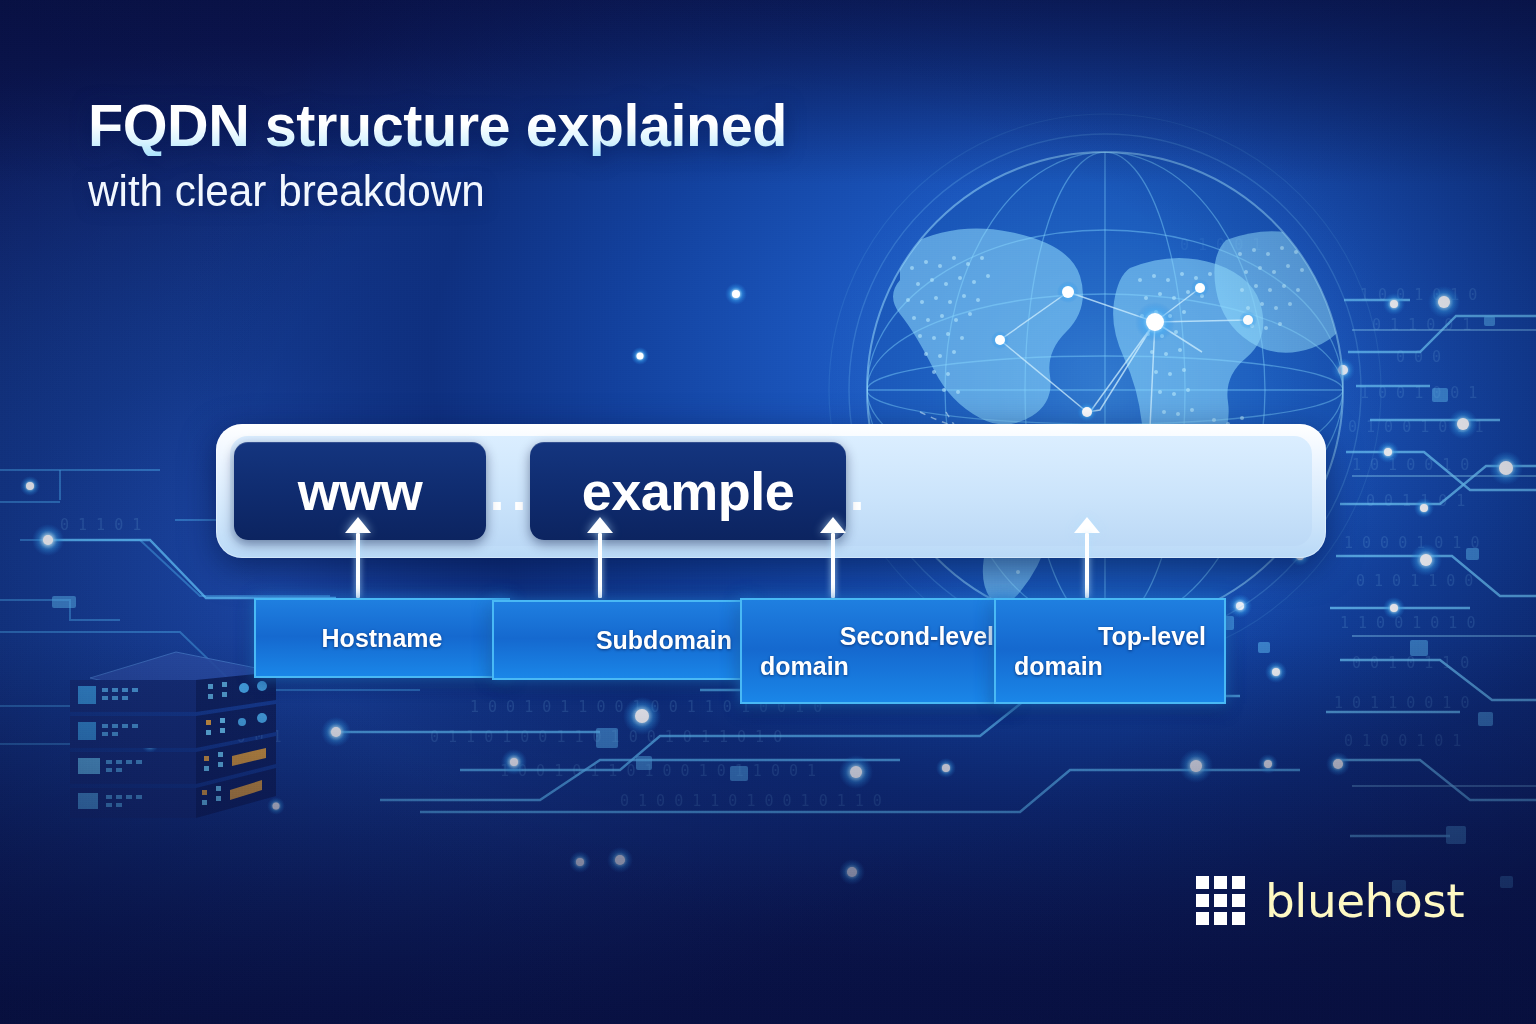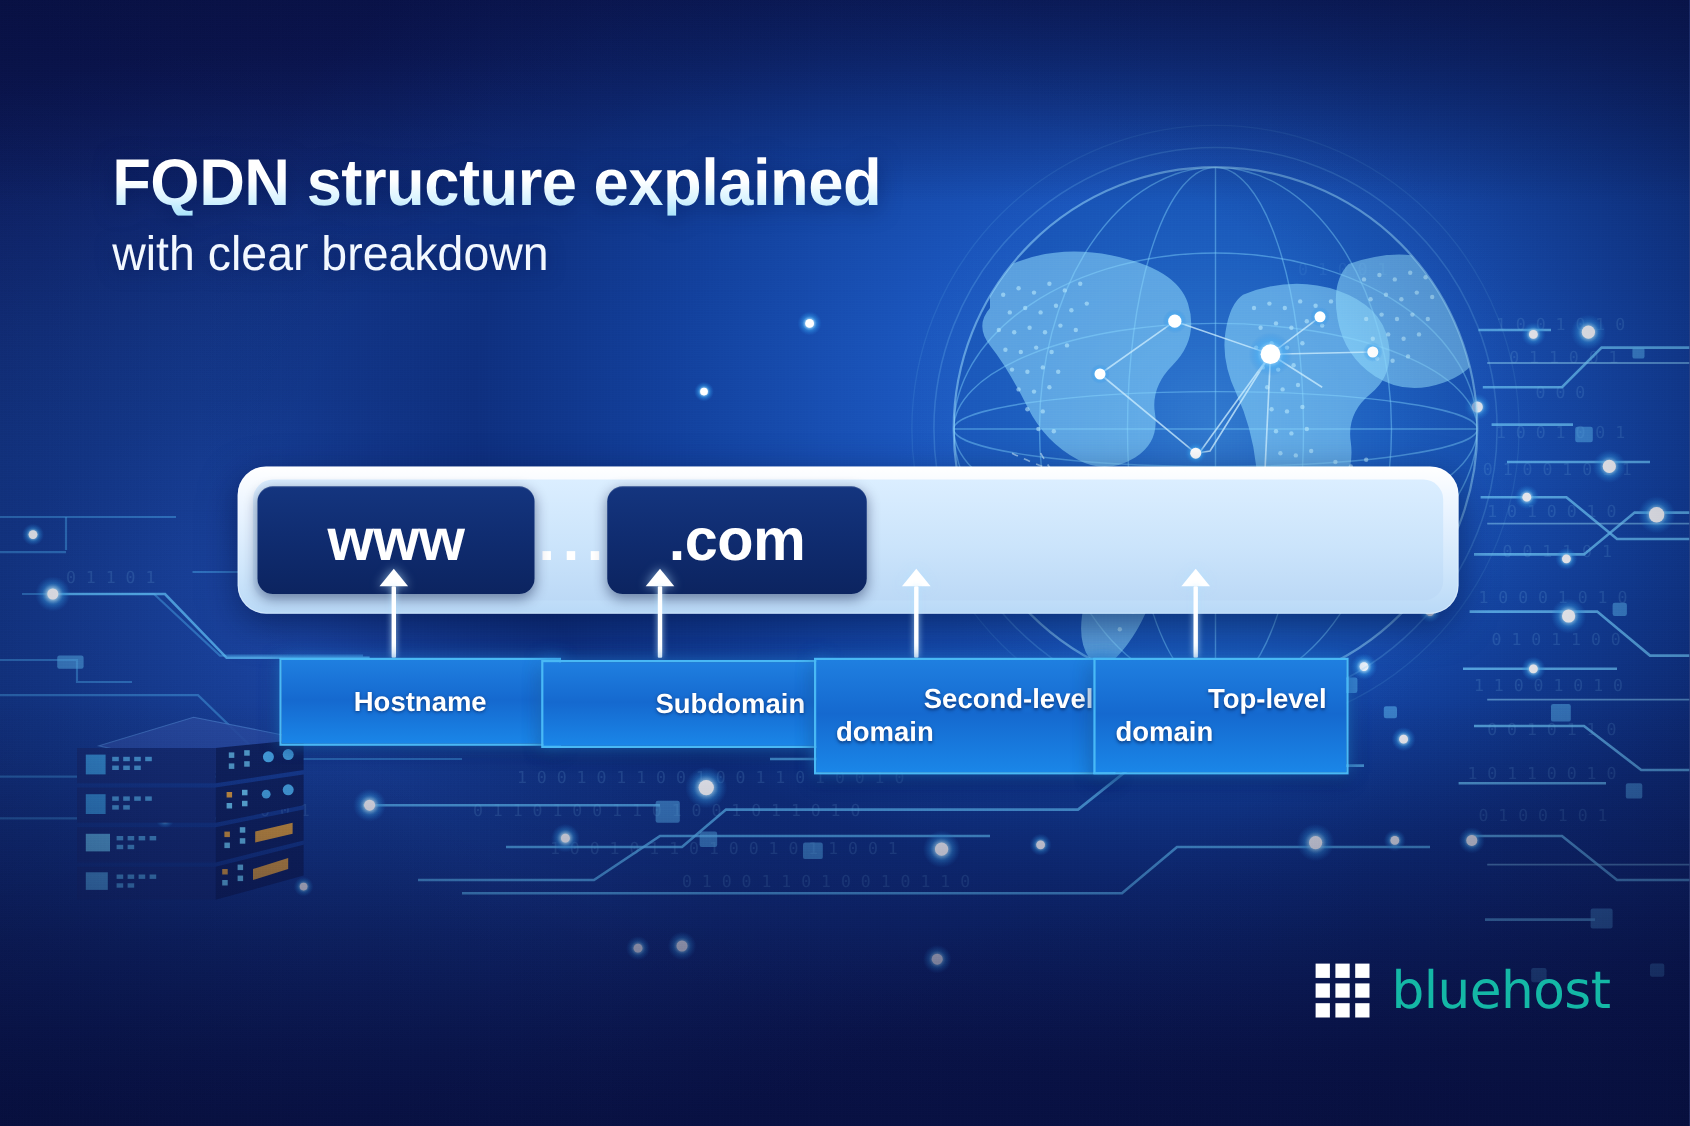--- a/index.html
+++ b/index.html
@@ -26,21 +26,21 @@
   }
   .bg-noise{
     position:absolute;inset:0;opacity:.16;mix-blend-mode:overlay;
     background-image:
       repeating-linear-gradient(0deg, rgba(255,255,255,.10) 0 1px, rgba(0,0,0,0) 1px 2px),
       repeating-linear-gradient(90deg, rgba(255,255,255,.07) 0 1px, rgba(0,0,0,0) 1px 3px);
   }
   .bg-svg{position:absolute;inset:0;}
 
   
-  .title-wrap{position:absolute;left:102px;top:96px;width:1000px;margin-top:40px;}
+  .title-wrap{position:absolute;left:88px;top:96px;width:1000px;}
   .title{
     font-size:60px;line-height:1.0;font-weight:bold;letter-spacing:-.5px;
     background:linear-gradient(180deg,#ffffff 0%,#ffffff 46%,#d8f3ff 76%,#a9e3fb 100%);
     -webkit-background-clip:text;background-clip:text;color:transparent;
     -webkit-text-fill-color:transparent;
     filter:drop-shadow(0 3px 10px rgba(0,20,80,.55));
     transform:scaleX(.96);transform-origin:left center;
     white-space:nowrap;
   }
   .subtitle{
@@ -103,21 +103,21 @@
   }
   .lbl.one-line{justify-content:center;}
   .lbl.two-line{align-items:center;}
   .lbl .l2{display:block;}
   .lbl .l1{display:block;text-align:right;}
 
   
   .logo{position:absolute;left:1196px;top:876px;display:flex;align-items:center;gap:20px;}
   .logo-grid{display:grid;grid-template-columns:repeat(3,13px);grid-template-rows:repeat(3,13px);gap:5px;}
   .logo-grid i{display:block;width:13px;height:13px;background:#ffffff;}
-  .logo-text{color:#14b8a6;font-size:47px;line-height:1;letter-spacing:-.5px;
+  .logo-text{color:#fef9c3;font-size:47px;line-height:1;letter-spacing:-.5px;
     font-family:"DejaVu Sans","Liberation Sans",sans-serif;}
 </style>
 </head>
 <body>
 
 <div class="stage">
 
   <div class="bg-base"></div>
 
   <svg class="bg-svg" width="1536" height="1024" viewBox="0 0 1536 1024">
@@ -567,22 +567,22 @@
     <div class="title">FQDN structure explained</div>
     <div class="subtitle">with clear breakdown</div>
   </div>
 
   <div class="bar">
     <div class="bar-inner"></div>
     <div class="segments">
       <div class="pill" style="width:208px">www</div>
       <div class="dot-sep">.</div>
       <div class="dot-sep">.</div>
+      <div class="pill" style="width:272px">example</div>
       <div class="dot-sep">.</div>
-      <div class="pill" style="width:192px">.com</div>
     </div>
   </div>
 
   <div class="arrow" style="left:345px;top:517px;"></div>
   <div class="connector" style="left:356px;top:533px;height:65px;"></div>
 
   <div class="arrow" style="left:587px;top:517px;"></div>
   <div class="connector" style="left:598px;top:533px;height:65px;"></div>
 
   <div class="arrow" style="left:820px;top:517px;"></div>

